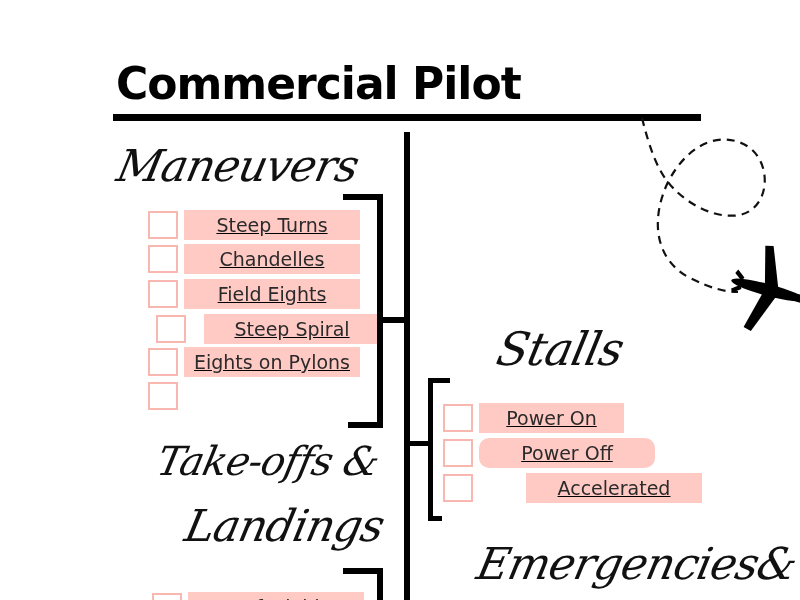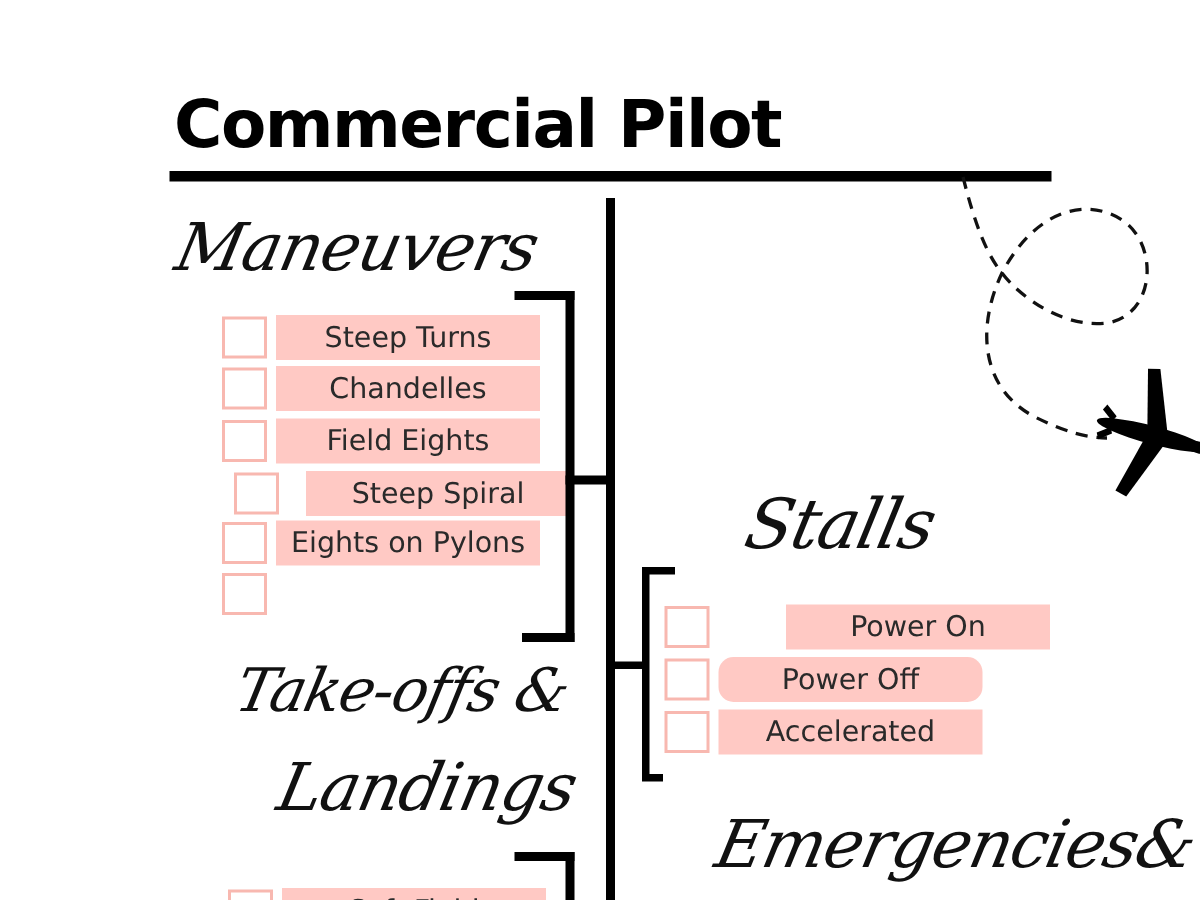--- a/index.html
+++ b/index.html
@@ -14,21 +14,21 @@
       font-size: 44px; letter-spacing: -1px; color: #000;
       line-height: 80px; white-space: nowrap;
     }
     .title-rule { position: absolute; left: 113px; top: 114px; width: 588px; height: 7px; background: #000; }
     .spine { position: absolute; left: 404px; top: 132px; width: 6px; height: 468px; background: #000; }
     .script {
       position: absolute; font-family: "DejaVu Serif", serif; font-style: italic;
       color: #111; font-weight: normal; white-space: nowrap; letter-spacing: -1px;
       transform: skewX(-12deg);
     }
-    .row { position: absolute; height: 30px; display: flex; align-items: center; }
+    .row { position: absolute; height: 30px; display: flex; align-items: center; text-decoration: underline; }
     .checkbox { width: 30px; height: 28px; border: 2px solid #f8b8b0; box-sizing: border-box; background: #fff; margin-right: 6px; }
     .label {
       height: 30px; background: #ffc9c4; display: flex; align-items: center; justify-content: center;
       font-family: "DejaVu Sans", sans-serif; font-size: 19px; color: #2a2a2a; white-space: nowrap;
     }
     .bar { position: absolute; background: #000; }
     .dash-svg { position: absolute; left: 600px; top: 110px; width: 200px; height: 230px; }
   </style>
 </head>
 <body>
@@ -77,29 +77,29 @@
 <div>
   <div class="bar" style="left:428px;top:378px;width:22px;height:5px;"></div>
   <div class="bar" style="left:428px;top:378px;width:5px;height:142px;"></div>
   <div class="bar" style="left:428px;top:516px;width:14px;height:5px;"></div>
   <div class="bar" style="left:410px;top:441px;width:22px;height:5px;"></div>
 </div>
 
 <div>
   <div class="row" style="left:443px;top:403px;">
     <div class="checkbox"></div>
-    <div class="label" style="width:176px;margin-left:45px;">Power On</div>
+    <div class="label" style="width:145px;">Power On</div>
   </div>
   <div class="row" style="left:443px;top:438px;">
     <div class="checkbox"></div>
     <div class="label" style="width:176px;border-radius:10px;">Power Off</div>
   </div>
   <div class="row" style="left:443px;top:473px;">
     <div class="checkbox"></div>
-    <div class="label" style="width:176px;">Accelerated</div>
+    <div class="label" style="width:176px;margin-left:47px;">Accelerated</div>
   </div>
 </div>
 
 <div class="script" style="left:158px;top:438px;font-size:40px;">Take-offs &amp;</div>
 <div class="script" style="left:186px;top:500px;font-size:44px;">Landings</div>
 
 <div>
   <div class="bar" style="left:343px;top:568px;width:40px;height:6px;"></div>
   <div class="bar" style="left:377px;top:568px;width:6px;height:40px;"></div>
 </div>

